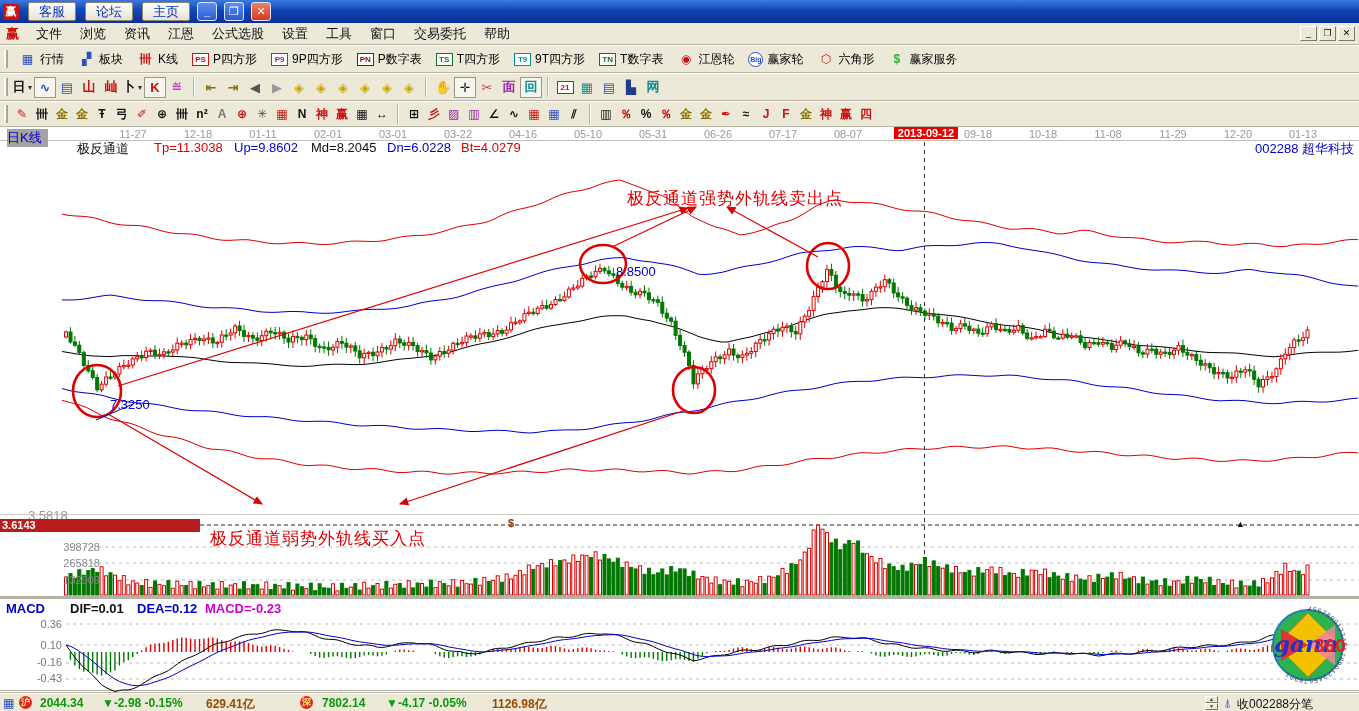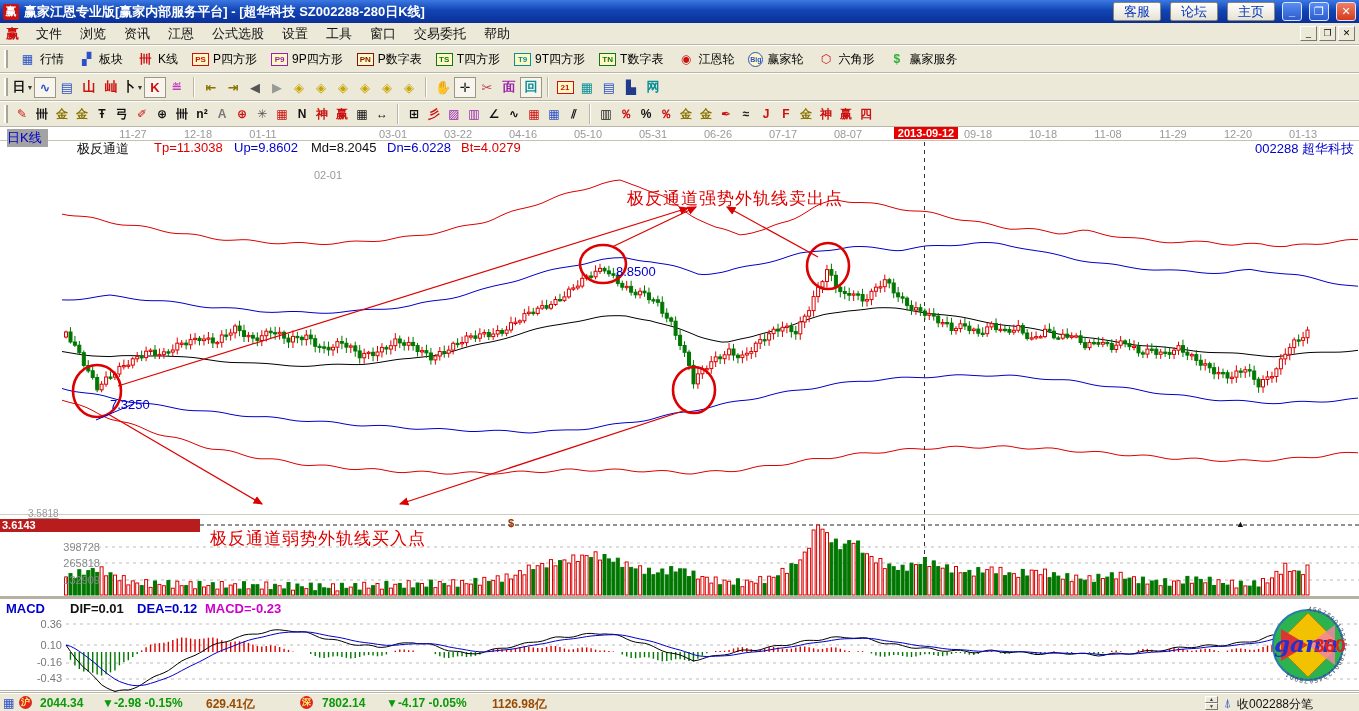--- a/index.html
+++ b/index.html
@@ -17,60 +17,59 @@
 .menu-logo{color:#cc1111;font-weight:bold;font-size:13px;margin:0 8px 0 2px;}
 .menu-item{padding:2px 9px;font-size:13px;color:#111;white-space:nowrap;}
 .child-ctrls{margin-left:auto;display:flex;gap:2px;}
 .child-btn{width:17px;height:15px;background:#ece9d8;border:1px solid #fff;border-right-color:#7a7868;border-bottom-color:#7a7868;font-size:9px;line-height:12px;text-align:center;}
 
 .toolbar{display:flex;align-items:center;background:#ece9d8;border-top:1px solid #fff;border-bottom:1px solid #b9b6a8;padding:1px 2px;}
 #tb1{height:28px;}#tb2{height:28px;}#tb3{height:26px;}
 .grip{width:4px;height:18px;border-left:2px solid #fff;border-right:2px solid #a8a596;margin:0 4px 0 2px;flex:0 0 auto;}
 .tb1-item{display:flex;align-items:center;gap:4px;padding:1px 7px;font-size:12px;white-space:nowrap;}
 .ic{width:17px;height:16px;display:flex;align-items:center;justify-content:center;font-size:12px;font-weight:bold;}
-.badge{width:17px;height:13px;border:1px solid currentColor;font-size:8px;font-weight:bold;display:flex;align-items:center;justify-content:center;background:#fef9c3;}
+.badge{width:17px;height:13px;border:1px solid currentColor;font-size:8px;font-weight:bold;display:flex;align-items:center;justify-content:center;background:#ffffff;}
 .badge.round{border-radius:50%;width:15px;height:15px;font-size:7px;}
 .tbtn{width:22px;height:21px;display:flex;align-items:center;justify-content:center;font-size:13px;font-weight:bold;border:1px solid transparent;}
 .tbtn.pressed{background:#f7f5ee;border:1px solid #9a9786;}
 .tbtn3{width:20px;height:19px;display:flex;align-items:center;justify-content:center;font-size:12px;font-weight:bold;border:1px solid transparent;}
 .sep{width:0;height:20px;border-left:1px solid #b9b6a8;border-right:1px solid #fff;margin:0 5px;}
 .drop{font-size:7px;color:#333;margin-left:1px;}
 
 #chart-region{position:absolute;left:0;top:127px;width:1359px;height:566px;background:#fff;border-bottom:1px solid #b9b6a8;}
 #date-axis{position:absolute;top:0;left:0;width:100%;height:14px;border-bottom:1px solid #c6c3b5;}
 .date-span{position:absolute;top:1px;width:44px;text-align:center;font-size:11px;color:#999;}
 .date-hl{position:absolute;top:0;width:64px;text-align:center;font-size:11px;color:#fff;background:#e80000;font-weight:bold;}
 .tab-label{position:absolute;left:7px;top:2px;color:#0000cc;font-size:13px;background:#a3a3a3;padding-right:6px;}
 .ind-item{position:absolute;top:13px;font-size:13px;white-space:nowrap;margin-left:24px;}
 .stock-label{position:absolute;right:5px;top:13px;color:#0000cc;font-size:13px;}
 #chart-svg{position:absolute;left:0;top:13px;}
 .ann{position:absolute;color:#dd0000;font-size:17px;letter-spacing:1px;white-space:nowrap;}
 .plabel{position:absolute;color:#0000cc;font-size:13px;white-space:nowrap;}
 .price-marker{position:absolute;left:0;top:392px;width:200px;height:13px;background:#b91c1c;color:#fff;font-size:11px;font-weight:bold;line-height:13px;padding-left:2px;}
-.clip-label{position:absolute;left:28px;top:381px;height:11px;overflow:hidden;color:#999;font-size:10px;text-decoration:underline;}
+.clip-label{position:absolute;left:28px;top:381px;height:11px;overflow:hidden;color:#999;font-size:13px;text-decoration:underline;}
 .vax{position:absolute;left:28px;width:72px;text-align:right;color:#888;font-size:11px;}
 .max{position:absolute;left:8px;width:54px;text-align:right;color:#777;font-size:11px;}
 .macd-hd{position:absolute;top:474px;font-size:13px;font-weight:bold;white-space:nowrap;}
 #gann-logo{position:absolute;left:1262px;top:479px;}
 
 #statusbar{position:absolute;left:0;top:693px;width:1359px;height:18px;background:#ece9d8;border-top:1px solid #fff;font-size:12px;}
 #statusbar span{position:absolute;top:2px;white-space:nowrap;}
 .sicon{width:13px;height:13px;border-radius:50%;background:#e02222;color:#ffee66;font-size:9px;line-height:13px;text-align:center;font-weight:bold;}
 .sgreen{color:#0a9a0a;font-weight:bold;}
 .samount{color:#9a4a00;font-weight:bold;}
 .ticker{left:585px;top:1px!important;width:616px;height:16px;border:1px solid #a5a293;border-bottom-color:#fff;border-right-color:#fff;color:#dd0000;font-size:12px;line-height:14px;overflow:hidden;padding-left:5px;background:#efecdb;}
 .spin{position:absolute;left:1205px;top:2px;width:13px;height:14px;}
 .spin b{display:block;width:13px;height:7px;background:#ece9d8;border:1px solid #fff;border-right-color:#7a7868;border-bottom-color:#7a7868;font-size:5px;line-height:5px;text-align:center;color:#334;}
 </style>
 </head>
 <body>
 
 <div class="titlebar">
   <span class="app-logo">赢</span>
-  <span class="title-text">赢家江恩专业版[赢家内部服务平台] - [超华科技  SZ002288-280日K线]</span>
   <span class="cn-btn">客服</span>
   <span class="cn-btn">论坛</span>
   <span class="cn-btn">主页</span>
   <span class="win-btn">_</span>
   <span class="win-btn">❐</span>
   <span class="win-btn close">✕</span>
 </div>
 
 <div class="menubar">
   <span class="menu-logo" able="false">赢</span>
@@ -230,21 +229,21 @@
     <span class="tbtn3" style="color: rgb(204, 17, 17);">神</span>
     <span class="tbtn3" style="color: rgb(204, 17, 17);">赢</span>
     <span class="tbtn3" style="color: rgb(204, 17, 17);">四</span>
   </div>
 
 <div id="chart-region">
   <div id="date-axis">
       <span class="date-span" style="left: 111px;">11-27</span>
       <span class="date-span" style="left: 176px;">12-18</span>
       <span class="date-span" style="left: 241px;">01-11</span>
-      <span class="date-span" style="left: 306px; margin-top: 41px;">02-01</span>
+      <span class="date-span" style="left: 306px;">02-01</span>
       <span class="date-span" style="left: 371px;">03-01</span>
       <span class="date-span" style="left: 436px;">03-22</span>
       <span class="date-span" style="left: 501px;">04-16</span>
       <span class="date-span" style="left: 566px;">05-10</span>
       <span class="date-span" style="left: 631px;">05-31</span>
       <span class="date-span" style="left: 696px;">06-26</span>
       <span class="date-span" style="left: 761px;">07-17</span>
       <span class="date-span" style="left: 826px;">08-07</span>
       <span class="date-span" style="left: 956px;">09-18</span>
       <span class="date-span" style="left: 1021px;">10-18</span>

